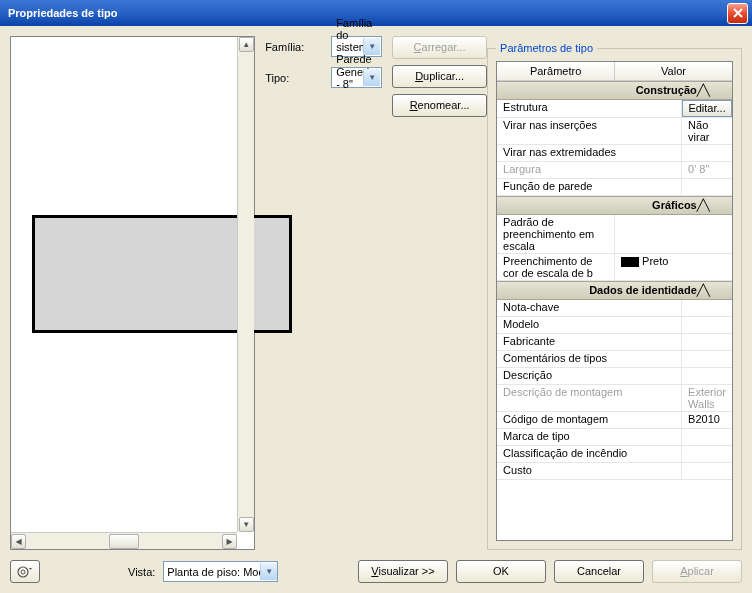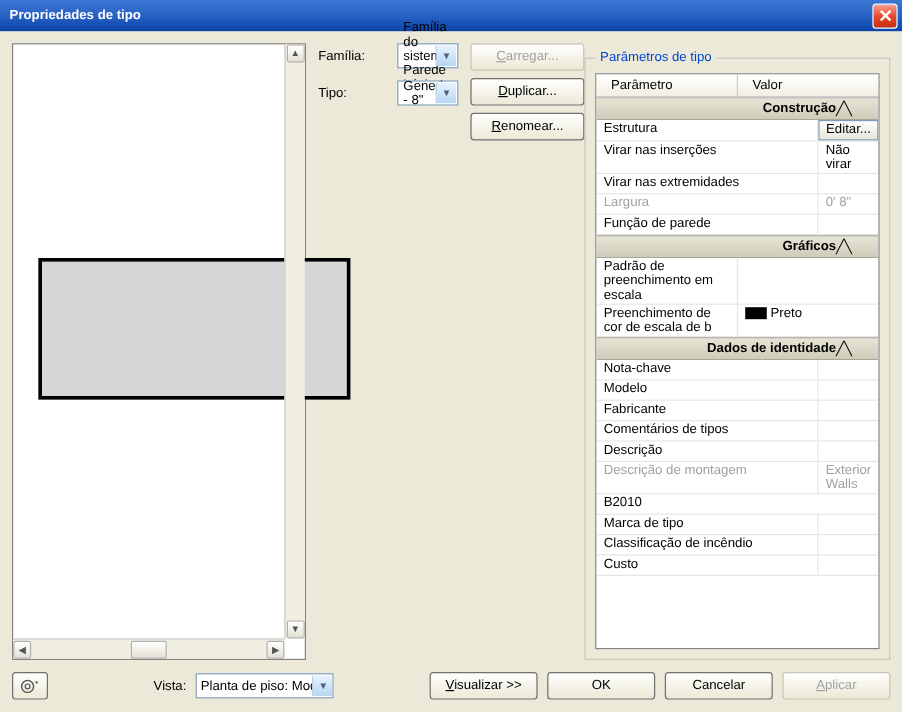--- a/index.html
+++ b/index.html
@@ -32,21 +32,21 @@
 .btn { width: 95px; height: 23px; background: linear-gradient(#fff,#ece9d5); border: 1px solid #707070; border-radius: 3px; cursor: pointer; text-align: center; line-height: 21px; }
 .btn.disabled { color: #a0a0a0; border-color: #c9c6b9; cursor: default; }
 .btn u { text-decoration: underline; }
 .btn-col { display: flex; flex-direction: column; gap: 6px; align-items: flex-end; }
 
 .params-group { border: 1px solid #c9c6b9; margin-top: 12px; flex: 1; display: flex; flex-direction: column; padding: 8px; position: relative; min-height: 0; }
 .params-title { position: absolute; top: -7px; left: 8px; background: #ece9d8; padding: 0 4px; color: #0046d5; }
 
 .grid { flex: 1; background: #fff; border: 1px solid #848484; overflow: hidden; display: flex; flex-direction: column; margin-top: 4px; }
 .grid-header { display: flex; background: linear-gradient(#fff,#f1efe4); border-bottom: 1px solid #ccc; }
-.grid-header-cell { flex: 1; padding: 3px 12px; border-right: 1px solid #ccc; }
+.grid-header-cell { flex: 1; text-align: center; padding: 3px 12px; border-right: 1px solid #ccc; }
 .grid-header-cell:last-child { border-right: none; }
 .grid-body { flex: 1; overflow: auto; }
 .section-row { background: linear-gradient(#e6e4d5,#cfccb9); font-weight: bold; border-top: 1px solid #a7a698; border-bottom: 1px solid #a7a698; display: flex; padding: 2px 22px; justify-content: flex-end; }
 .data-row { display: flex; border-bottom: 1px solid #e6e6e6; min-height: 17px; }
 .cell-l { width: 185px; padding: 1px 6px; border-right: 1px solid #e6e6e6; }
 .cell-l.disabled { color: #a0a0a0; }
 .cell-r { flex: 1; padding: 1px 6px; }
 .cell-r.disabled { color: #a0a0a0; }
 .cell-r.btncell { padding: 0; }
 .edit-btn { width: 100%; height: 17px; background: linear-gradient(#fff,#e8e6d8); border: 1px solid #7f9db9; border-radius: 0; text-align: center; font-size: 11px; line-height:15px; cursor:pointer; }
@@ -189,20 +189,21 @@
               </div>
             <div class="data-row">
                 <div class="cell-l">Descrição</div>
                 <div class="cell-r"></div>
               </div>
             <div class="data-row">
                 <div class="cell-l disabled">Descrição de montagem</div>
                 <div class="cell-r disabled">Exterior Walls</div>
               </div>
             <div class="data-row">
+                <div class="cell-l">Código de montagem</div>
                 <div class="cell-r">B2010</div>
               </div>
             <div class="data-row">
                 <div class="cell-l">Marca de tipo</div>
                 <div class="cell-r"></div>
               </div>
             <div class="data-row">
                 <div class="cell-l">Classificação de incêndio</div>
                 <div class="cell-r"></div>
               </div>

